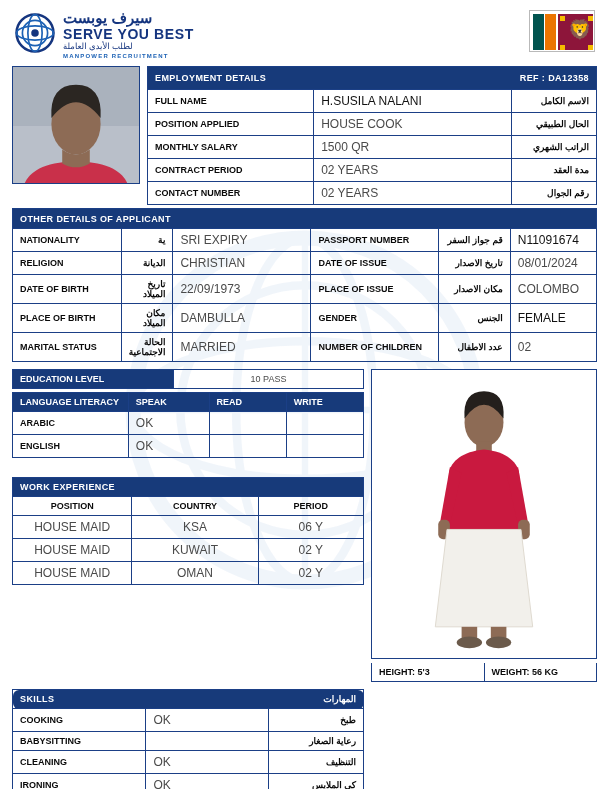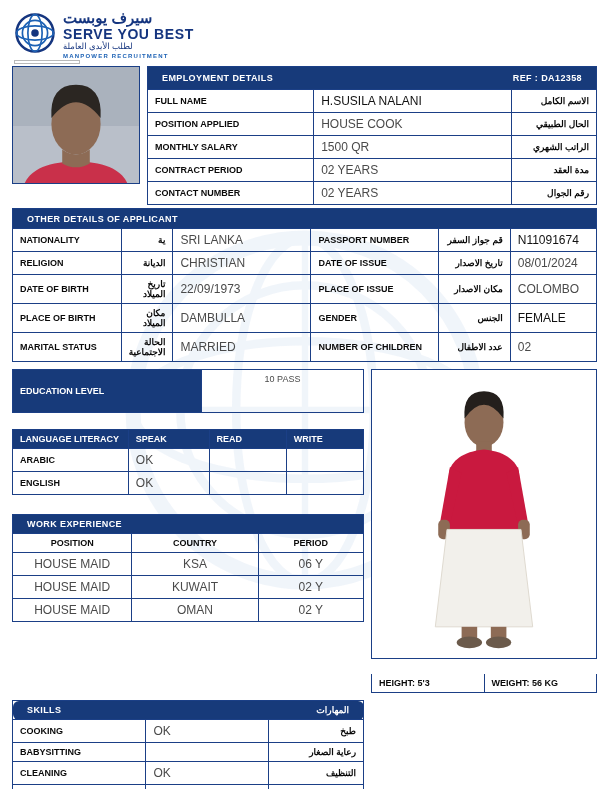--- a/index.html
+++ b/index.html
@@ -31,21 +31,20 @@
   }
   .content { position: relative; z-index: 2; }
 
   
   .header {
     display: flex;
     align-items: flex-start;
     justify-content: space-between;
     height: 56px;
     padding: 2px 2px 0 2px;
-    flex-direction: column;
   }
   .brand { display: flex; align-items: flex-start; gap: 7px; }
   .brand-logo { width: 42px; height: 42px; flex: 0 0 42px; margin-top: 2px; }
   .brand-text { line-height: 1.05; }
   .brand-ar {
     color: #15357f; font-size: 15px; font-weight: bold;
     letter-spacing: .5px;
   }
   .brand-name {
     color: #15357f; font-size: 14px; font-weight: bold;
@@ -68,21 +67,21 @@
 
   
   table { border-collapse: collapse; width: 100%; }
   td, th { border: 1px solid #1b3f86; padding: 0; }
   .bar {
     background: #173a7a;
     color: #ffffff;
     font-size: 9px;
     font-weight: bold;
     letter-spacing: .4px;
-    padding: 4px 14px;
+    padding: 4px 7px;
   }
   .bar-row { display: flex; justify-content: space-between; align-items: center; }
 
   .lbl {
     font-size: 9px; font-weight: bold; padding: 4px 7px;
     color: #0a0a0a; white-space: nowrap;
   }
   .val {
     font-size: 12px; padding: 4px 7px; color: #4a4a4a;
   }
@@ -109,21 +108,21 @@
   .section { margin-top: 3px; }
   .od td { height: 20px; }
 
   
   .mid { display: flex; gap: 7px; margin-top: 7px; align-items: flex-start; }
   .mid-left { width: 352px; }
   .mid-right { flex: 1; }
   .edu-row { display: flex; }
   .edu-label {
     background: #173a7a; color: #fff; font-size: 9px; font-weight: bold;
-    padding: 16px 7px; width: 190px; border: 1px solid #1b3f86;
+    padding: 4px 7px; width: 162px; border: 1px solid #1b3f86;
   }
   .edu-val {
     flex: 1; border: 1px solid #1b3f86; border-left: none;
     font-size: 9px; color: #4a4a4a; padding: 4px 7px; text-align: center;
   }
   .lang td { height: 19px; }
   .lang th {
     background: #173a7a; color: #fff; font-size: 9px; font-weight: bold;
     padding: 4px 7px; text-align: left;
   }
@@ -132,21 +131,21 @@
   }
   .work td { height: 19px; }
 
   .person-box {
     border: 1px solid #1b3f86;
     height: 290px;
     display: flex; align-items: flex-end; justify-content: center;
     overflow: hidden;
     background: #ffffff;
   }
-  .hw-row { display: flex; margin-top: 15px; }
+  .hw-row { display: flex; margin-top: 4px; }
   .hw-cell {
     flex: 1; border: 1px solid #1b3f86; border-top: none;
     font-size: 9px; font-weight: bold; padding: 4px 7px;
   }
   .hw-cell + .hw-cell { border-left: none; }
 
   
   .skills { margin-top: 7px; }
   .skills td { height: 18px; border-radius: 6px; }
 </style>
@@ -250,21 +249,21 @@
 
     <div class="section">
       <table class="od">
         <tbody>
             <tr>
           <td colspan="6" class="bar">OTHER DETAILS OF APPLICANT</td>
         </tr>
         <tr>
           <td class="lbl" style="width:19%">NATIONALITY</td>
           <td class="ar" style="width:6%">ية</td>
-          <td class="val" style="width:25%">SRI  LANKA</td>
+          <td class="val" style="width:25%">SRI  EXPIRY</td>
           <td class="lbl" style="width:22%">PASSPORT NUMBER</td>
           <td class="ar" style="width:13%">قم جواز السفر</td>
           <td class="val dark" style="width:15%">N11091674</td>
         </tr>
         <tr>
           <td class="lbl">RELIGION</td>
           <td class="ar">الديانة</td>
           <td class="val">CHRISTIAN</td>
           <td class="lbl">DATE OF ISSUE</td>
           <td class="ar">تاريخ الاصدار</td>
@@ -300,21 +299,21 @@
 
     <div class="mid">
 
       <div class="mid-left">
 
         <div class="edu-row">
           <div class="edu-label">EDUCATION LEVEL</div>
           <div class="edu-val">10 PASS</div>
         </div>
 
-        <table class="lang" style="margin-top:16px">
+        <table class="lang" style="margin-top:3px">
           <tbody>
               <tr>
             <th style="width:33%">LANGUAGE LITERACY</th>
             <th style="width:23%">SPEAK</th>
             <th style="width:22%">READ</th>
             <th style="width:22%">WRITE</th>
           </tr>
           <tr>
             <td class="lbl">ARABIC</td>
             <td class="val">OK</td>

